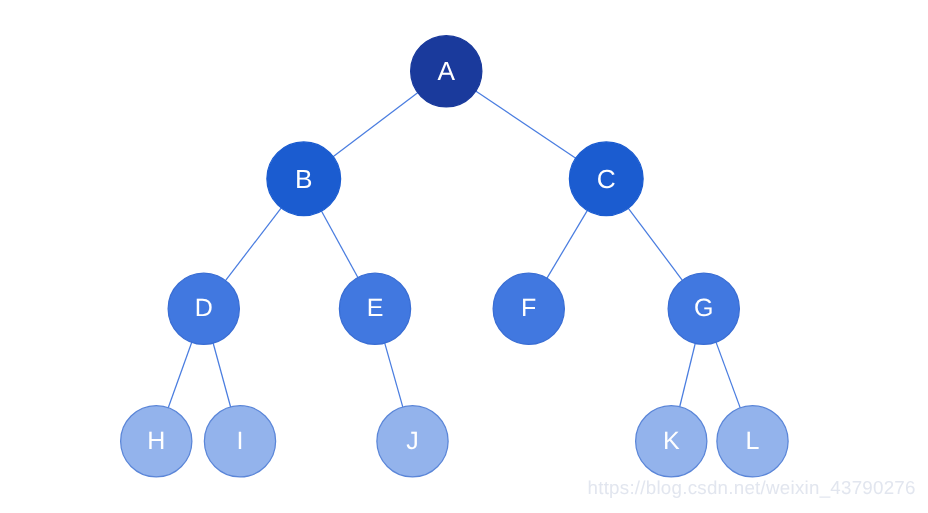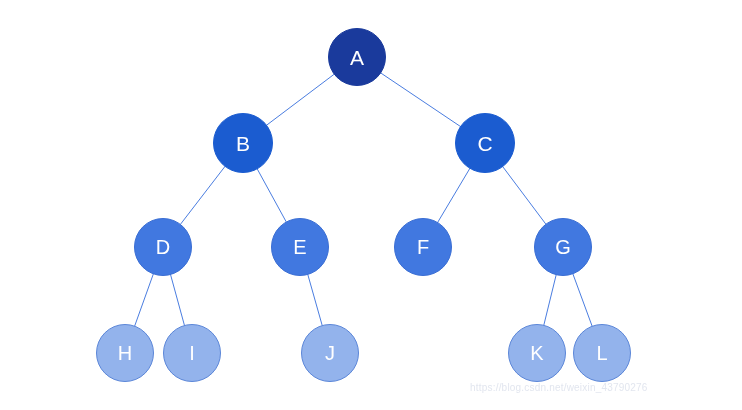--- a/index.html
+++ b/index.html
@@ -99,15 +99,15 @@
         <span class="node-label">J</span>
       </div>
       <div class="tree-node" style="left: 508px; top: 324px; width: 58px; height: 58px; background: rgb(147, 179, 236); border: 1.5px solid rgb(91, 134, 216); font-size: 20px;">
         <span class="node-label">K</span>
       </div>
       <div class="tree-node" style="left: 573px; top: 324px; width: 58px; height: 58px; background: rgb(147, 179, 236); border: 1.5px solid rgb(91, 134, 216); font-size: 20px;">
         <span class="node-label">L</span>
       </div>
     </div>
 
-  <div id="watermark" style="left: 470px; top: 382px; color: rgb(226, 230, 239); font-size: 10px;">https://blog.csdn.net/weixin_43790276</div>
+  <div id="watermark" style="left: 470px; top: 382px; color: rgb(226, 230, 239); font-size: 15px;">https://blog.csdn.net/weixin_43790276</div>
 
 </div>
 
 </body></html>

